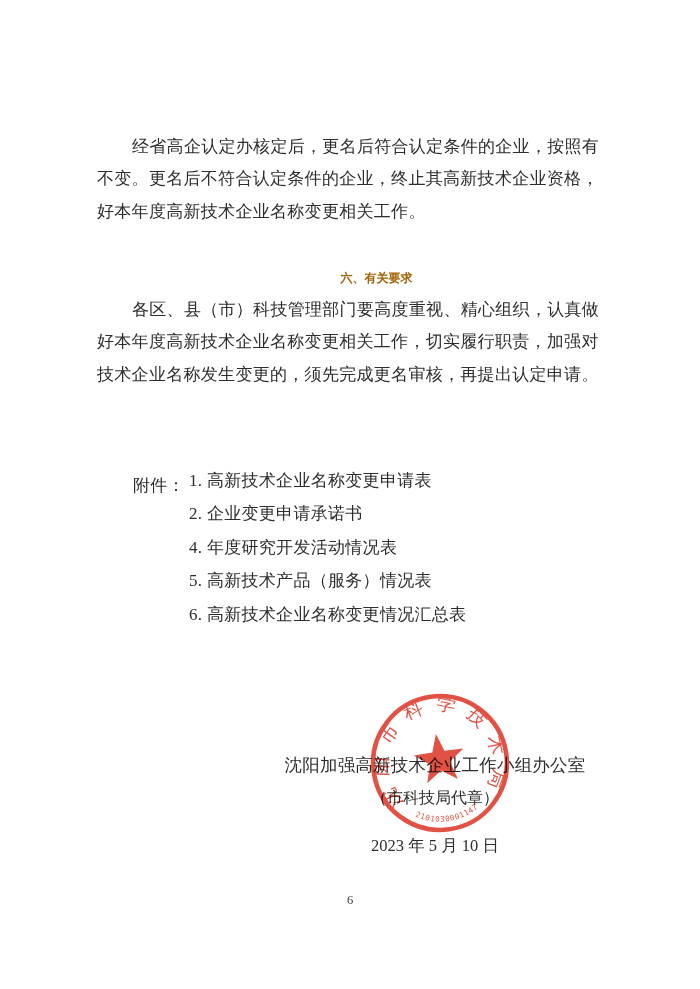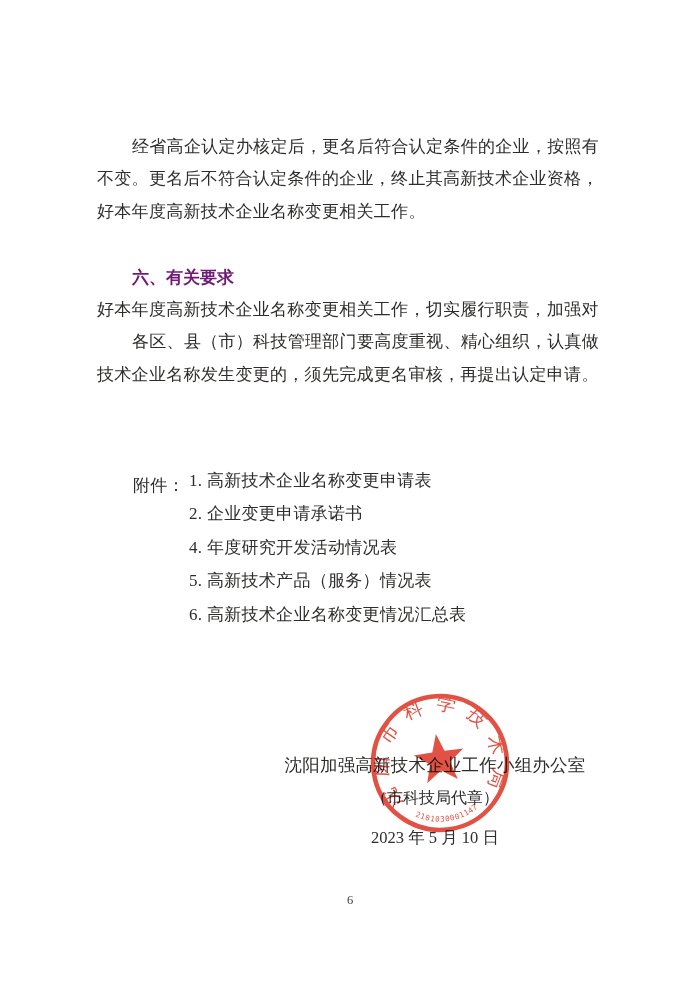--- a/index.html
+++ b/index.html
@@ -8,32 +8,32 @@
     position:relative; width:700px; height:947px; background:#ffffff;
     font-family:"Liberation Serif","DejaVu Serif",serif;
     color:#2e2d2b; overflow:hidden;
   }
   .para { position:absolute; left:97px; width:524px; font-size:17px; }
   .para .line { line-height:32.4px; white-space:nowrap; letter-spacing:0.3px; }
   .indent { text-indent:35px; }
   .p1 { top:131px; }
   .heading {
     position:absolute; left:97px; top:262px; width:524px;
-    font-size:17px; font-weight:bold; line-height:32px; text-indent:35px;
-    font-family:"Liberation Sans","DejaVu Sans",sans-serif; color:#701a75;
+    font-size:12px; font-weight:bold; line-height:32px; text-indent:35px;
+    font-family:"Liberation Sans","DejaVu Sans",sans-serif; color:#a16207;text-align:center;
   }
   .p2 { top:294px; }
   .attachments { position:absolute; left:133px; top:464px; font-size:17px; }
   .attach-label { position:absolute; left:0; top:5px; line-height:33.4px; letter-spacing:0.3px; }
   .attach-items { margin-left:56px; }
   .attach-items .line { line-height:33.4px; white-space:nowrap; letter-spacing:0.3px; }
   .signature { position:absolute; left:265px; top:752px; width:340px; text-align:center; }
   .sig-org  { font-size:17.5px; line-height:26px; white-space:nowrap; letter-spacing:0.2px; }
   .sig-note { font-size:16px;  line-height:26px; margin-top:7px; }
-  .sig-date { font-size:16.5px; line-height:26px; margin-top:14px; }
+  .sig-date { font-size:16.5px; line-height:26px; margin-top:22px; }
   .seal {
     position:absolute; left:364px; top:687px; width:152px; height:152px;
     transform:rotate(-8deg); opacity:0.88; mix-blend-mode:multiply;
     pointer-events:none;
   }
   .pageno {
     position:absolute; left:0; top:893px; width:700px; text-align:center;
     font-size:12.5px; color:#3a3a3a;
   }
 </style>
@@ -44,22 +44,22 @@
 
   <section class="para p1">
     <div class="line indent">经省高企认定办核定后，更名后符合认定条件的企业，按照有</div>
     <div class="line">不变。更名后不符合认定条件的企业，终止其高新技术企业资格，</div>
     <div class="line">好本年度高新技术企业名称变更相关工作。</div>
   </section>
 
   <h2 class="heading">六、有关要求</h2>
 
   <section class="para p2">
+    <div class="line indent">各区、县（市）科技管理部门要高度重视、精心组织，认真做</div>
     <div class="line">好本年度高新技术企业名称变更相关工作，切实履行职责，加强对</div>
-    <div class="line indent">各区、县（市）科技管理部门要高度重视、精心组织，认真做</div>
     <div class="line">技术企业名称发生变更的，须先完成更名审核，再提出认定申请。</div>
   </section>
 
   <section class="attachments">
     <span class="attach-label">附件：</span>
     <div class="attach-items">
       <div class="line">1. 高新技术企业名称变更申请表</div>
       <div class="line">2. 企业变更申请承诺书</div>
       <div class="line">4. 年度研究开发活动情况表</div>
       <div class="line">5. 高新技术产品（服务）情况表</div>

